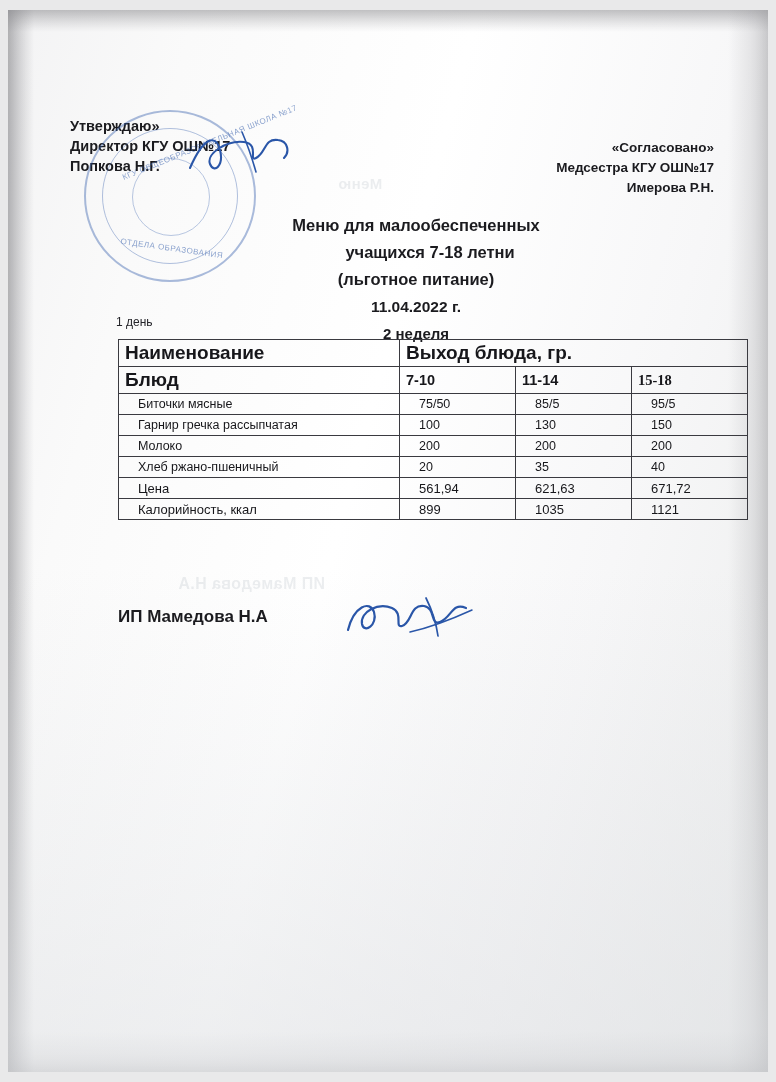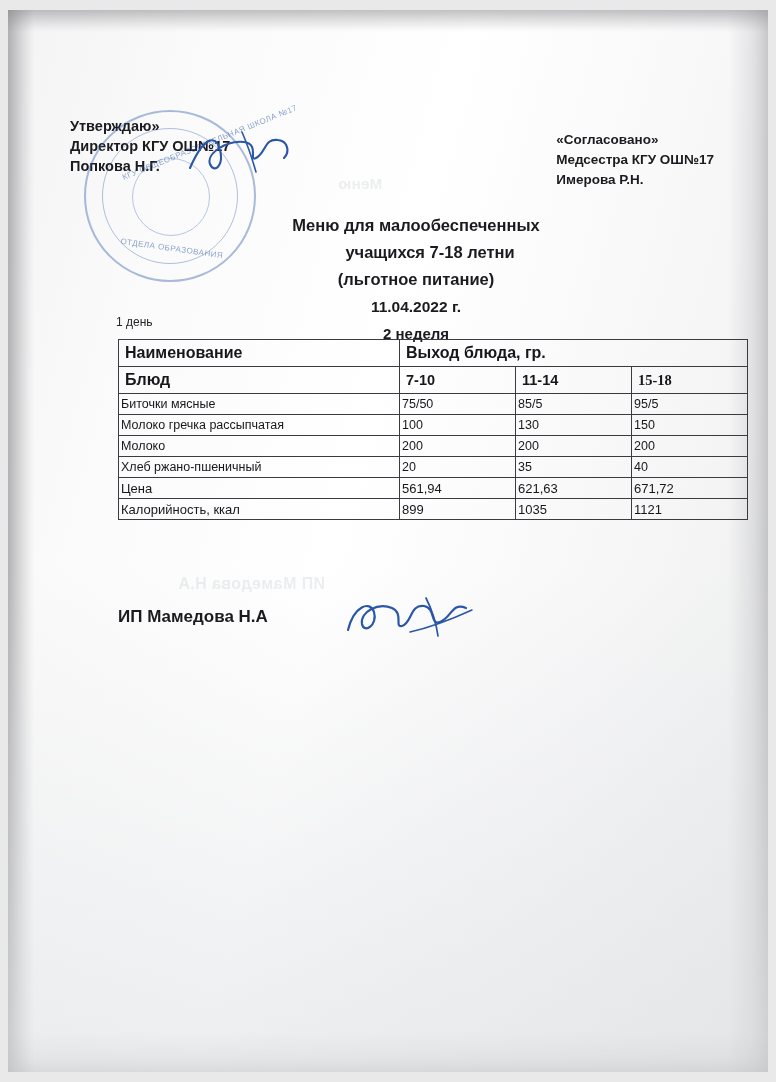--- a/index.html
+++ b/index.html
@@ -83,25 +83,25 @@
     left: 70px;
     top: 116px;
     font-size: 14.5px;
     font-weight: bold;
     line-height: 20px;
     white-space: nowrap;
   }
   .agreed {
     position: absolute;
     right: 62px;
-    top: 130px;
+    top: 138px;
     font-size: 13.5px;
     font-weight: bold;
     line-height: 20px;
-    text-align: left;
+    text-align: right;
     white-space: nowrap;
   }
 
   .title {
     position: absolute;
     left: 0;
     top: 212px;
     width: 776px;
     text-align: center;
     font-size: 16.5px;
@@ -129,30 +129,30 @@
     top: 339px;
     width: 630px;
   }
   table.menu {
     border-collapse: collapse;
     width: 630px;
     table-layout: fixed;
   }
   table.menu td {
     border: 1px solid #3a3a40;
-    padding: 1px 2px;
+    padding: 1px 19px;
     font-size: 12.5px;
     color: #17171b;
     height: 18px;
     vertical-align: middle;
     white-space: nowrap;
     overflow: hidden;
   }
   table.menu td.head {
-    font-size: 16px;
+    font-size: 19px;
     font-weight: bold;
     height: 26px;
     padding: 0 6px;
   }
   table.menu td.sub {
     font-size: 14.5px;
     font-weight: bold;
     height: 26px;
     padding: 0 6px;
   }
@@ -281,21 +281,21 @@
           <td class="sub col-c">15-18</td>
         </tr>
 
         <tr>
           <td>Биточки мясные</td>
           <td>75/50</td>
           <td>85/5</td>
           <td>95/5</td>
         </tr>
         <tr>
-          <td>Молоко гречка рассыпчатая</td>
+          <td>Гарнир гречка рассыпчатая</td>
           <td>100</td>
           <td>130</td>
           <td>150</td>
         </tr>
         <tr>
           <td>Молоко</td>
           <td>200</td>
           <td>200</td>
           <td>200</td>
         </tr>

